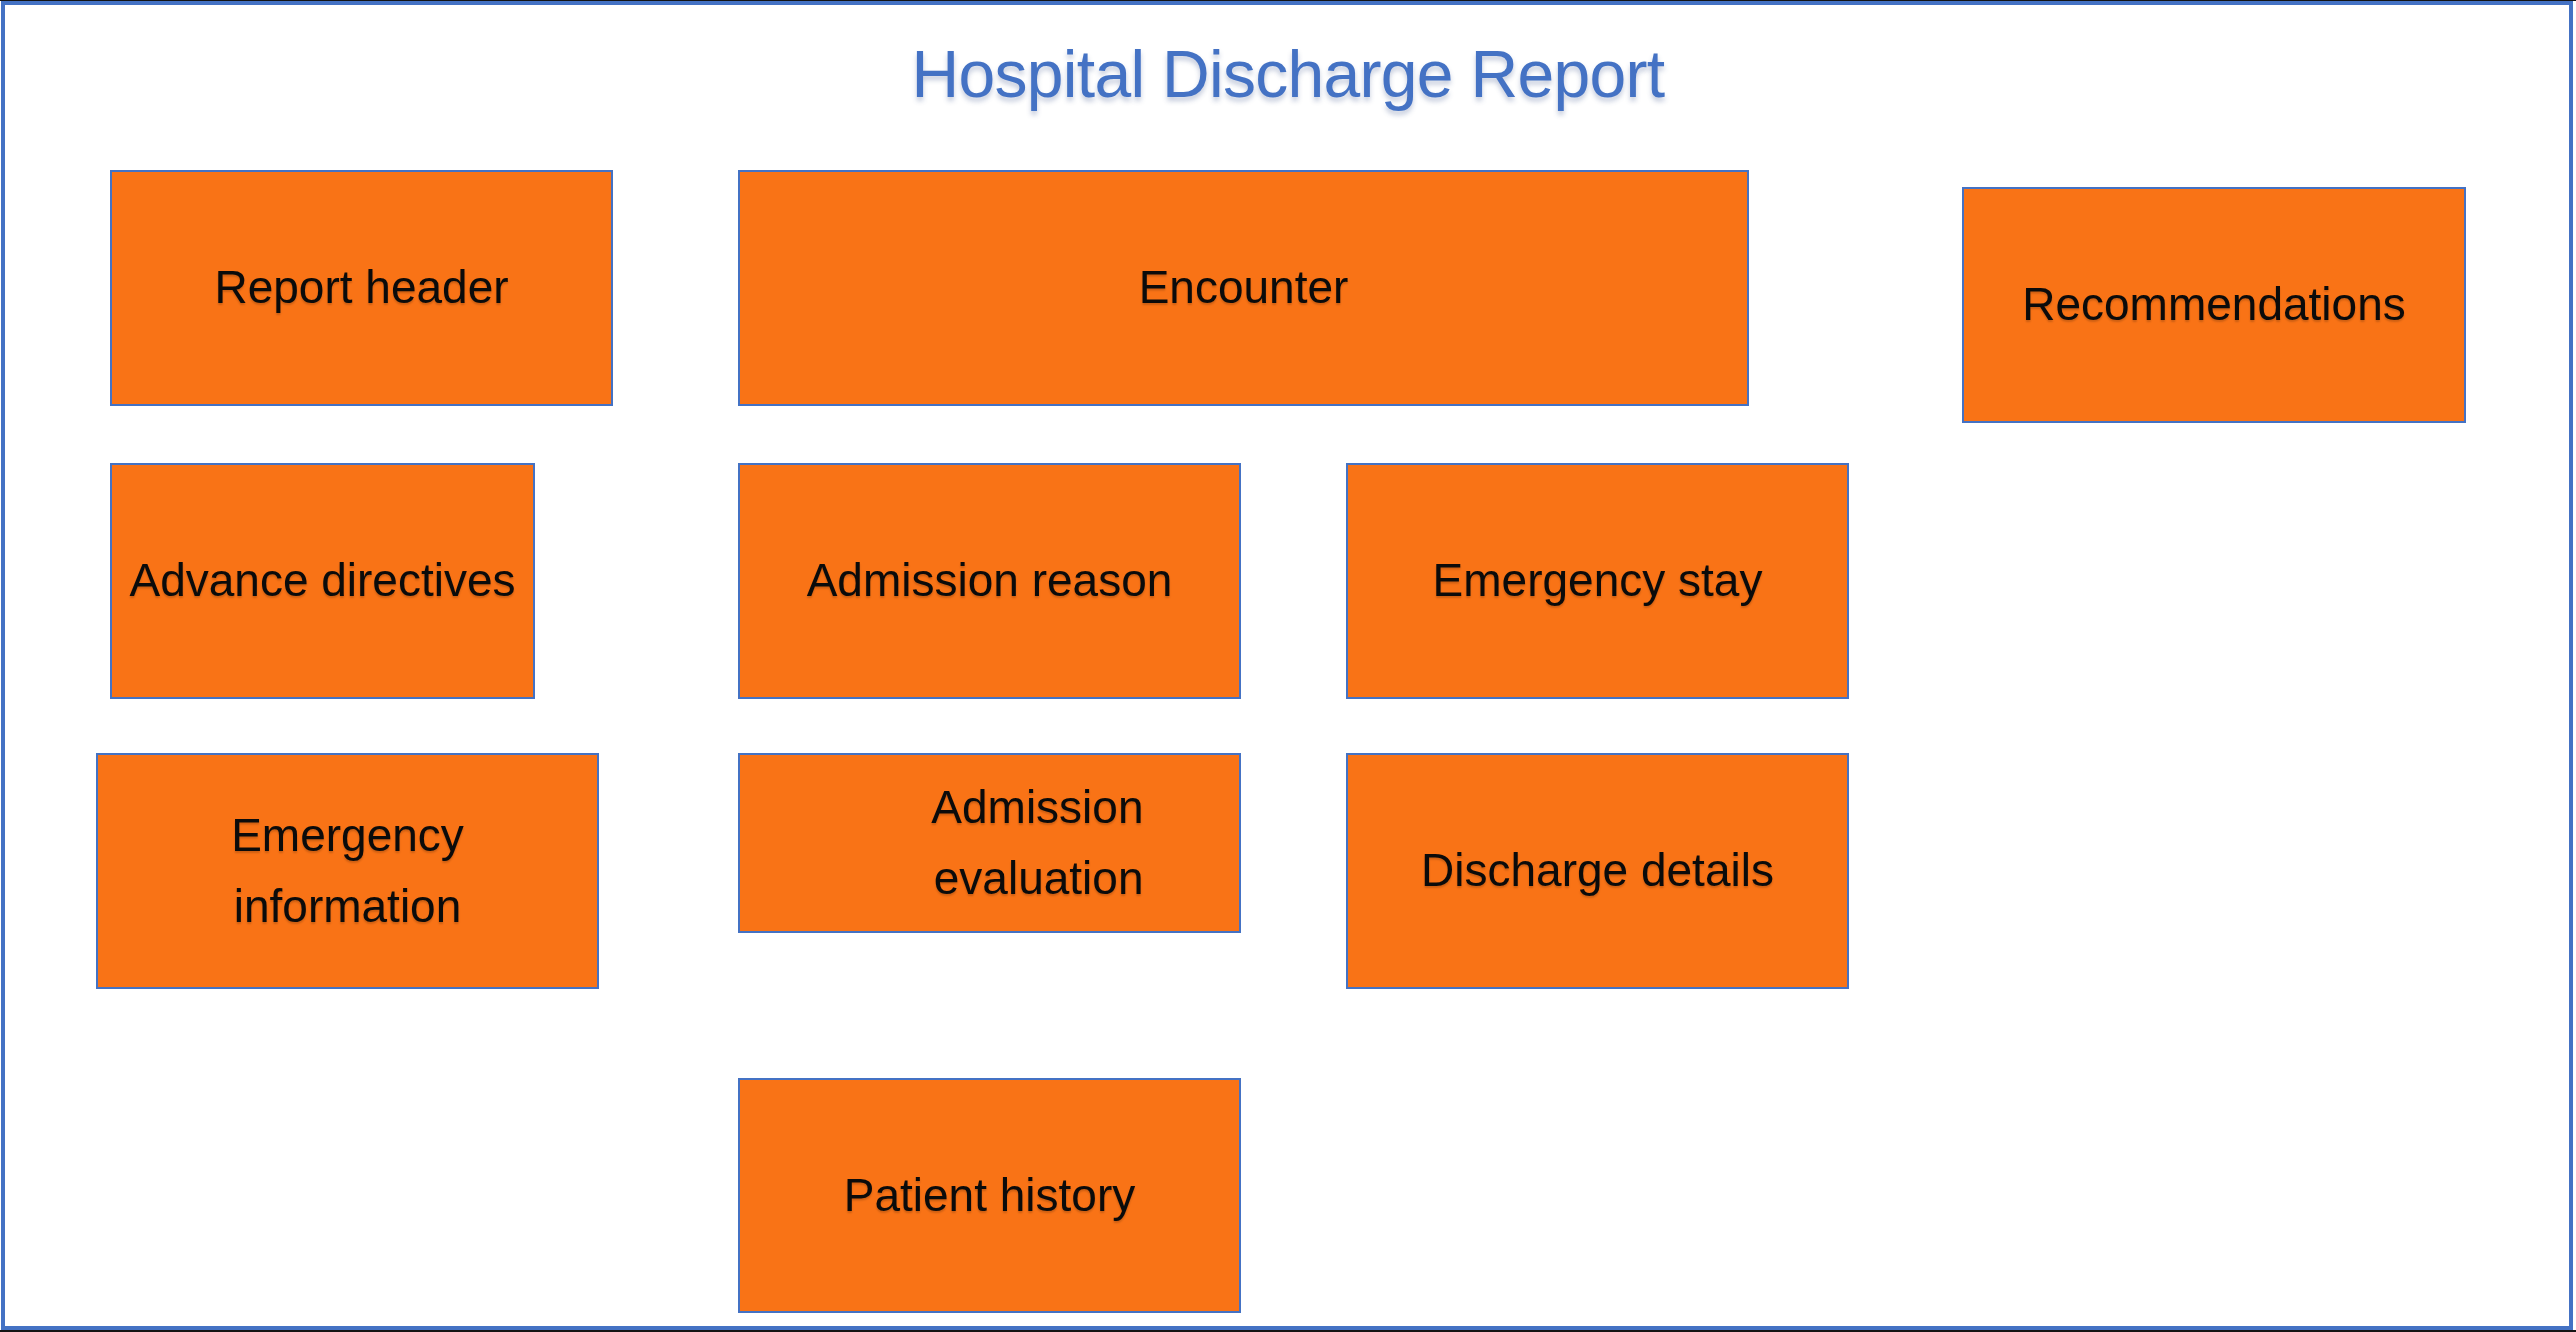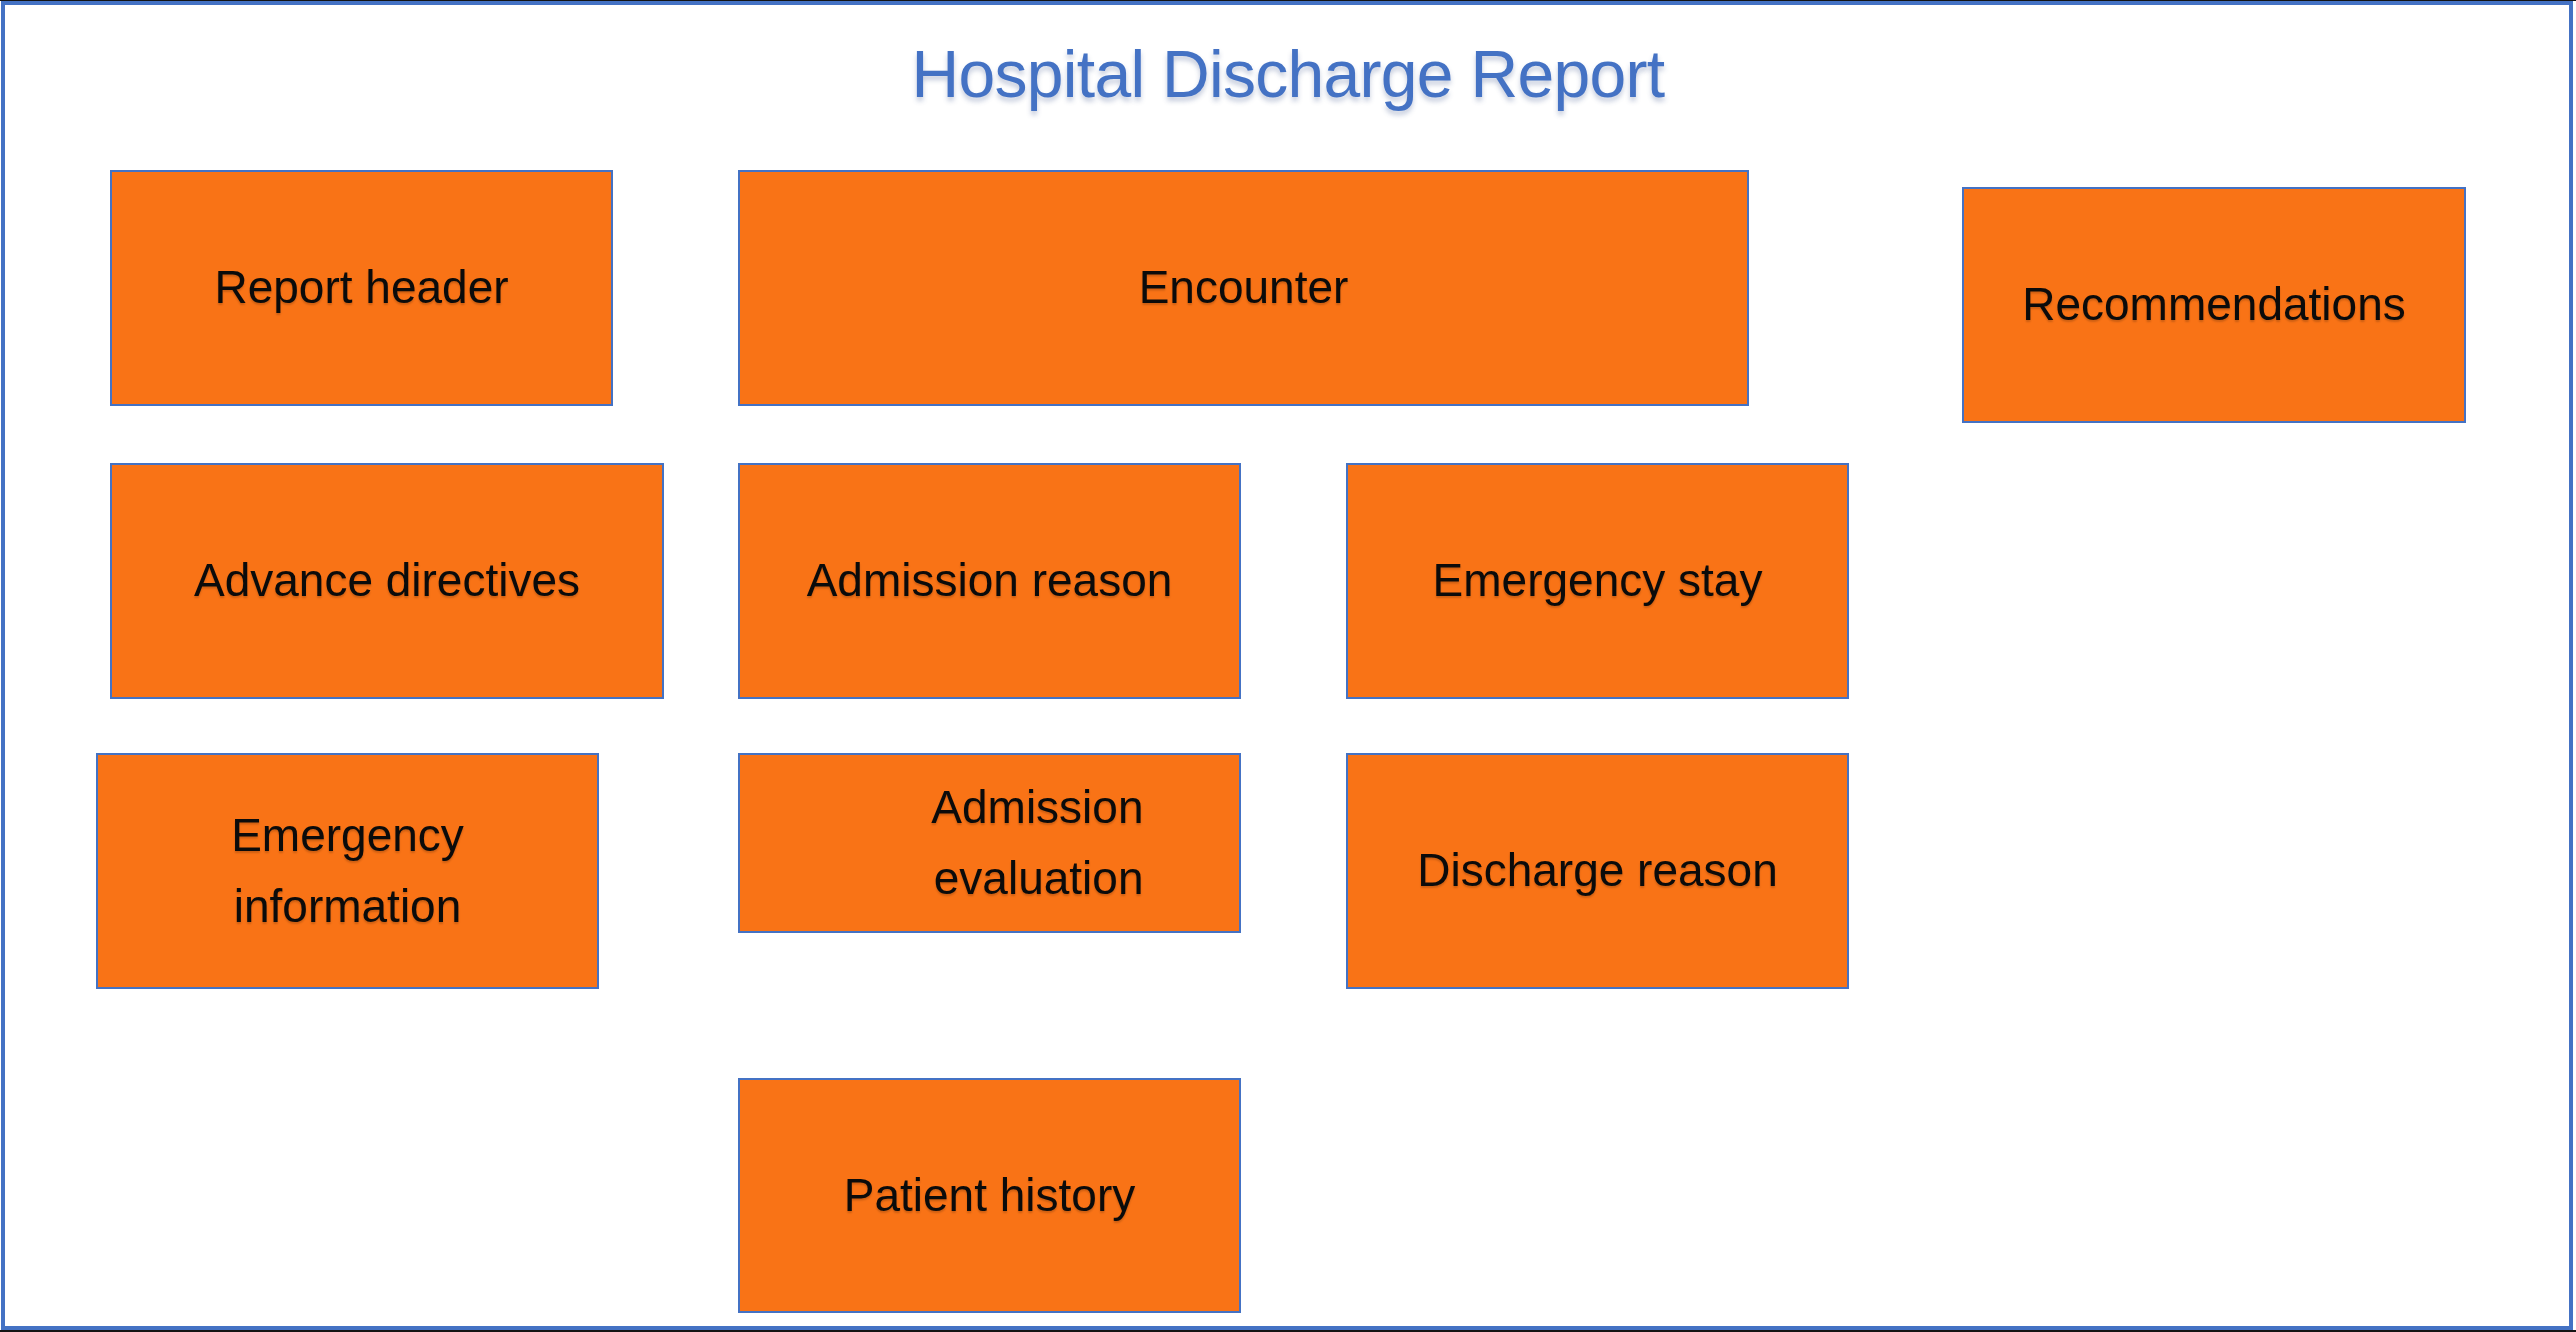--- a/index.html
+++ b/index.html
@@ -66,21 +66,21 @@
     line-height: 1.55;
     color: #0b0b0b;
     text-shadow: 0 2.1px 2.1px rgba(0, 0, 0, 0.18);
   }
   .node .label.narrow { max-width: 308px; }
 
   
   .n-report-header        { left: 110px;  top: 170px;  width: 503px;  height: 236px; }
   .n-encounter            { left: 738px; top: 170px;  width: 1011px; height: 236px; }
   .n-recommendations      { left: 1962px; top: 170px;  width: 504px;  height: 236px; margin-top: 17px; }
-  .n-advance-directives   { left: 110px;  top: 463px;  width: 554px;  height: 236px; }
+  .n-advance-directives   { left: 110px;  top: 463px;  width: 425px;  height: 236px; }
   .n-admission-reason     { left: 738px; top: 463px;  width: 503px;  height: 236px; }
   .n-hospital-stay        { left: 1346px; top: 463px;  width: 503px;  height: 236px; }
   .n-emergency-information{ left: 96px;  top: 753px; width: 503px;  height: 236px; }
   .n-admission-evaluation { left: 738px; top: 753px; width: 503px;  height: 180px; text-align: right; }
   .n-discharge-details    { left: 1346px; top: 753px; width: 503px;  height: 236px; }
   .n-patient-history      { left: 738px; top: 1046px; width: 503px;  height: 235px; margin-top: 32px; }
 </style>
 </head>
 <body>
 
@@ -117,21 +117,21 @@
 
   <div class="node n-emergency-information">
     <span class="label narrow">Emergency information</span>
   </div>
 
   <div class="node n-admission-evaluation">
     <span class="label narrow">Admission evaluation</span>
   </div>
 
   <div class="node n-discharge-details">
-    <span class="label">Discharge reason</span>
+    <span class="label">Discharge details</span>
   </div>
 
   <div class="node n-patient-history">
     <span class="label">Patient history</span>
   </div>
 
   <div class="edge-line bottom"></div>
 
 </div>
 

